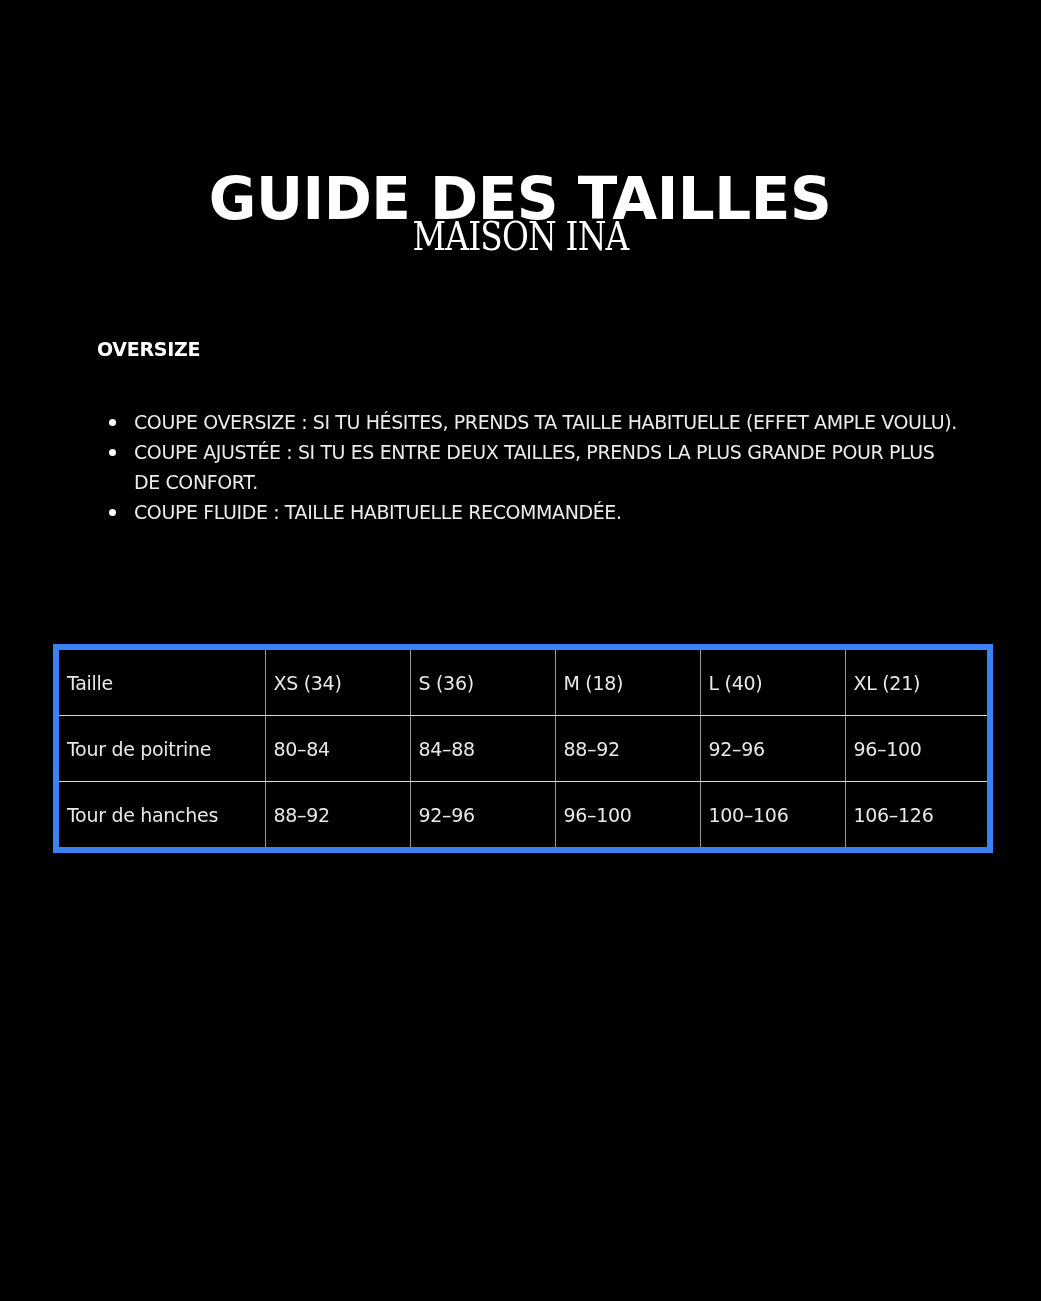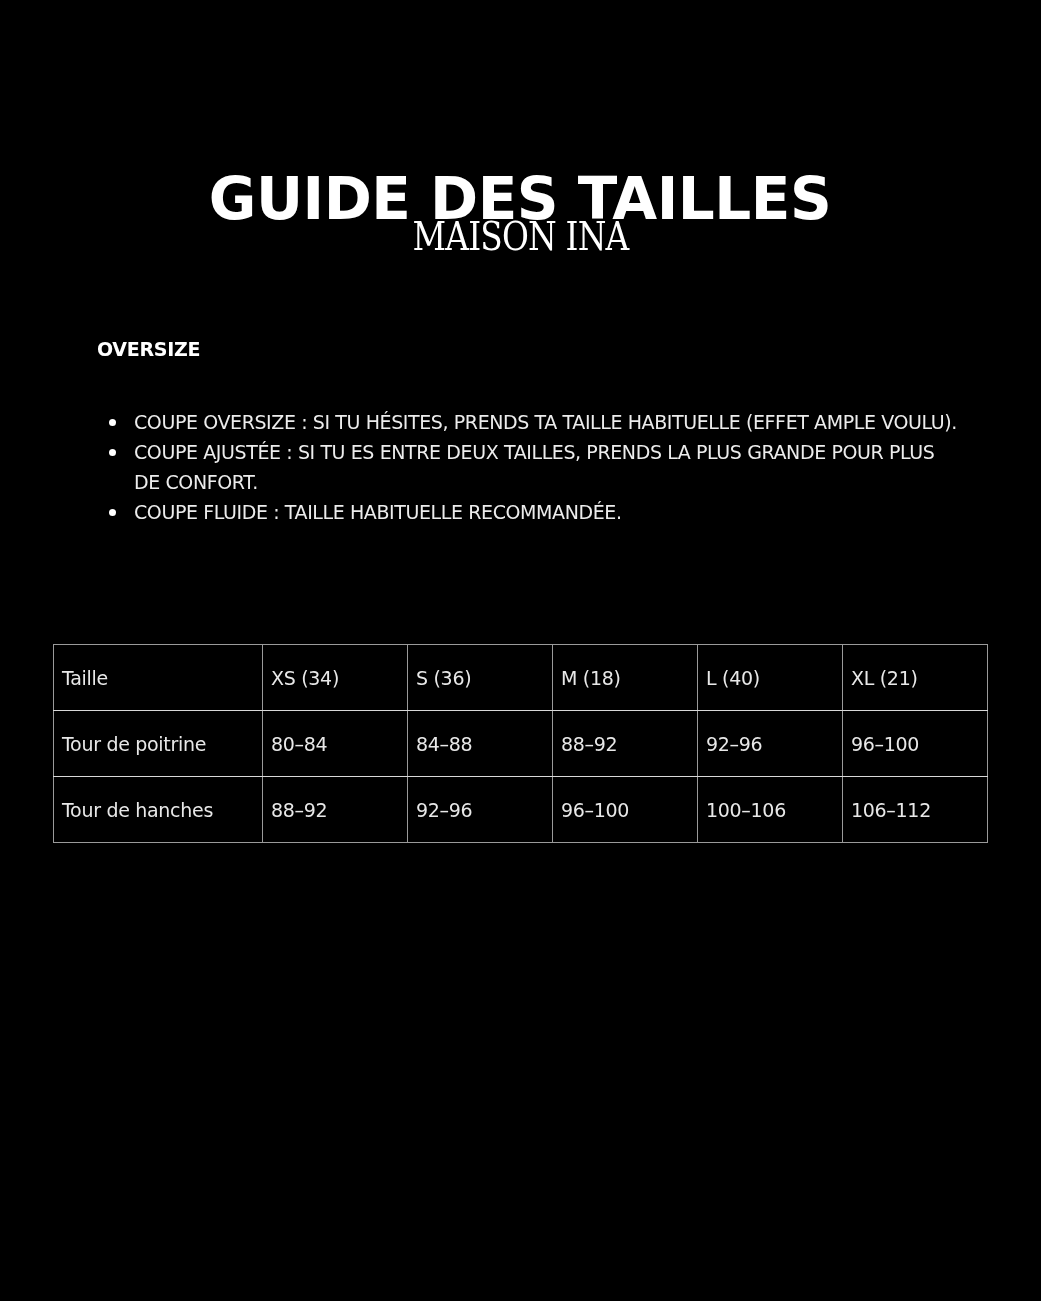--- a/index.html
+++ b/index.html
@@ -79,21 +79,21 @@
       height: 7px;
       border-radius: 50%;
       background: #ffffff;
     }
     .size-table {
       position: absolute;
       top: 644px;
       left: 53px;
       width: 934px;
       border-collapse: collapse;
-      border: 1px solid #3b82f6;
+      border: 6px solid #3b82f6;
       table-layout: fixed;
     }
     .size-table td {
       height: 65px;
       padding: 0 0 0 8px;
       border-left: 1px solid #9a9a9a;
       border-right: 1px solid #9a9a9a;
       border-top: 1px solid #d8d8d8;
       border-bottom: 1px solid #d8d8d8;
       font-family: "DejaVu Sans", sans-serif;
@@ -160,18 +160,18 @@
         <td>88–92</td>
         <td>92–96</td>
         <td>96–100</td>
       </tr>
       <tr>
         <td>Tour de hanches</td>
         <td>88–92</td>
         <td>92–96</td>
         <td>96–100</td>
         <td>100–106</td>
-        <td>106–112</td>
+        <td>106–126</td>
       </tr>
     </tbody>
   </table>
 
 </div>
 
 </body></html>

